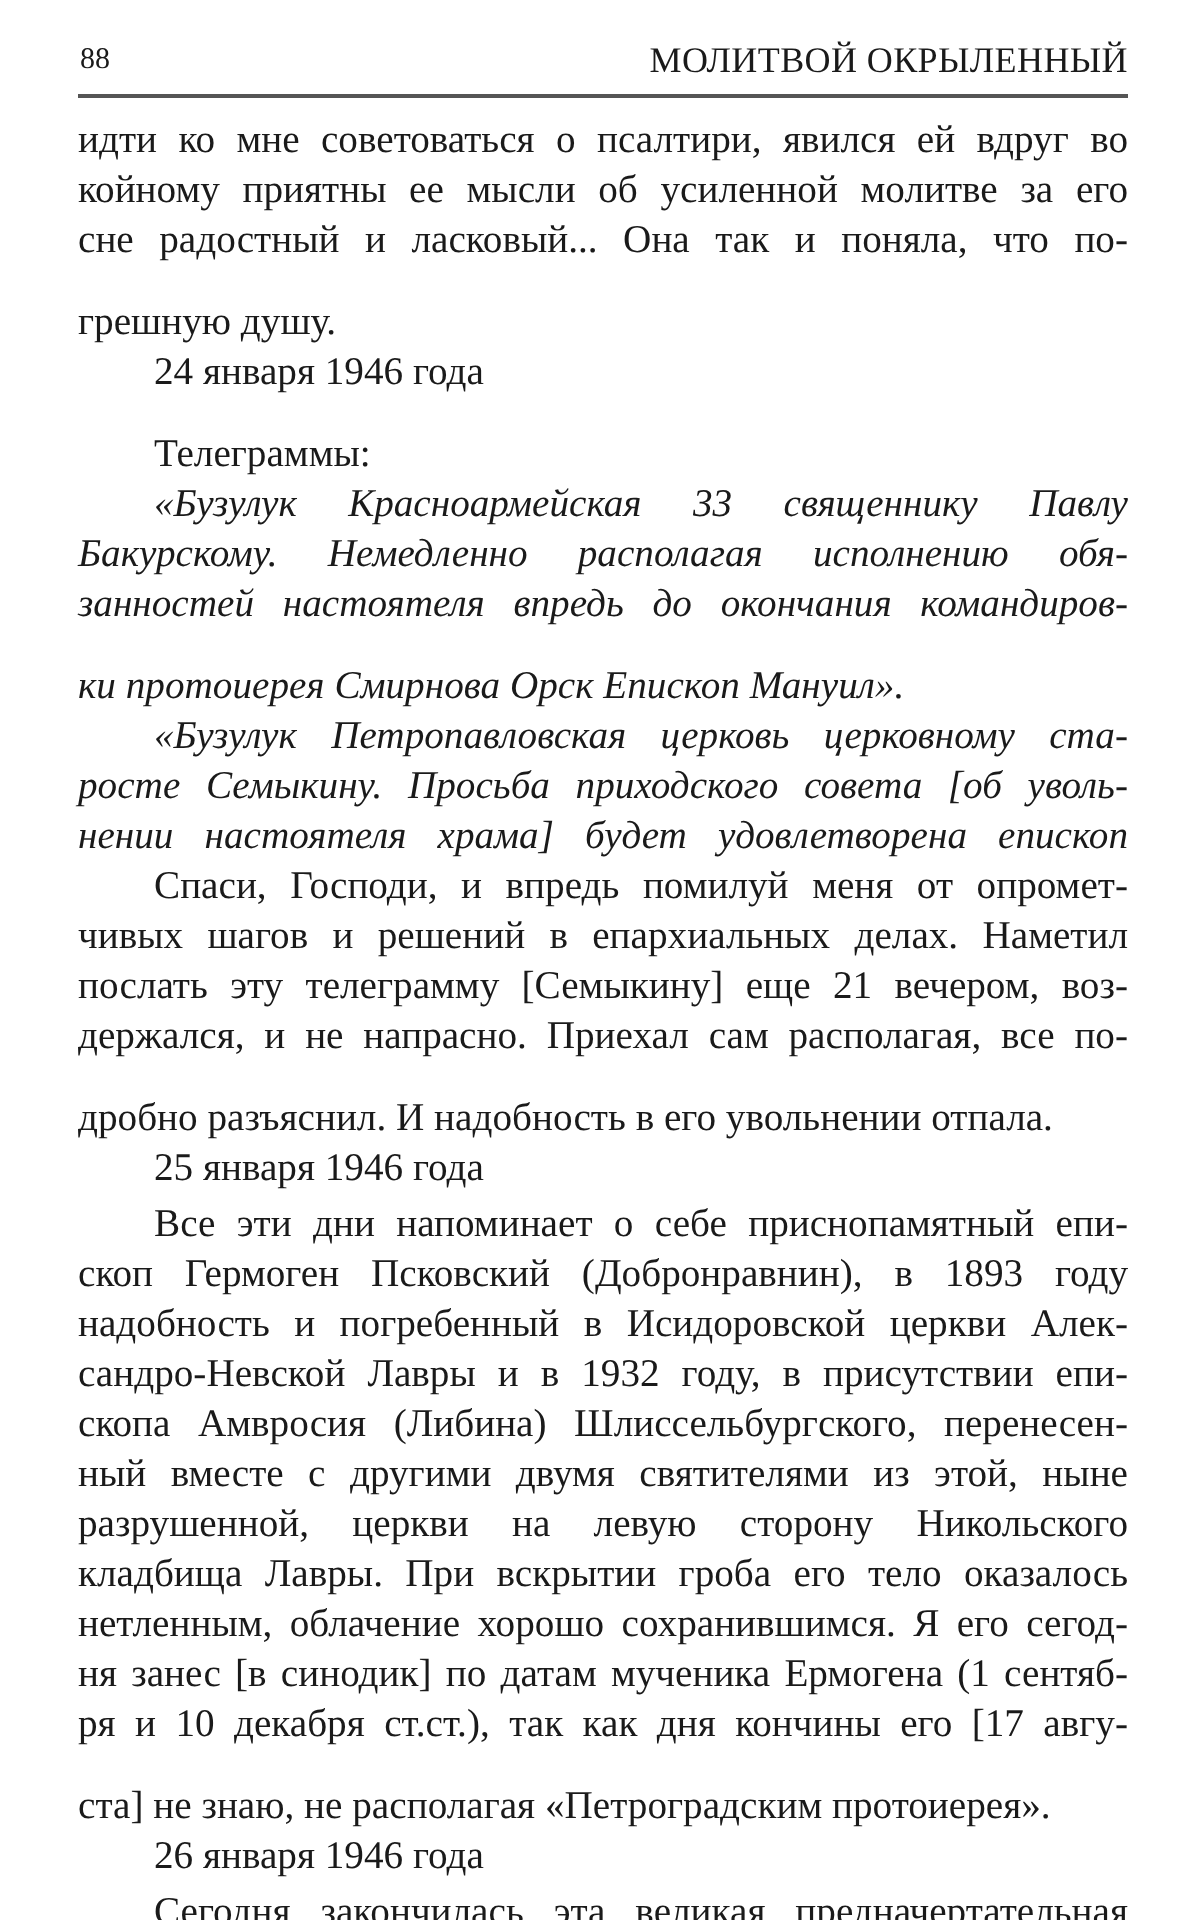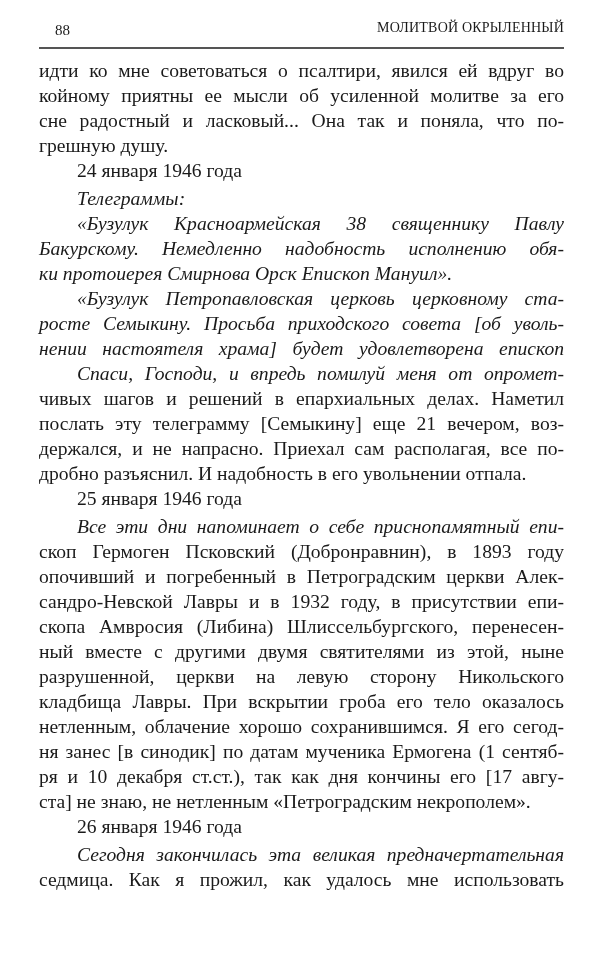--- a/index.html
+++ b/index.html
@@ -1,28 +1,28 @@
 <!DOCTYPE html>
 <html><head>
 <meta charset="utf-8">
 <style>
   html, body { margin:0; padding:0; background:#ffffff; }
   body { width:600px; height:960px; overflow:hidden; position:relative;
          font-family:"DejaVu Serif", "Liberation Serif", serif; color:#1a1a1a; }
   .page { position:absolute; left:39px; top:0; width:525px; }
   .header { position:relative; height:47px; border-bottom:2.5px solid #555; }
-  .pgnum { position:absolute; left:16px; top:22px; font-size:15px; font-family:"Liberation Serif", serif; }
-  .runhead { position:absolute; right:0; top:20px; font-size:14px; font-family:"Liberation Serif", serif; letter-spacing:0.2px; }
+  .pgnum { position:absolute; left:1px; top:22px; font-size:15px; font-family:"Liberation Serif", serif; }
+  .runhead { position:absolute; right:0; top:20px; font-size:18px; font-family:"Liberation Serif", serif; letter-spacing:0.2px; }
   .body { margin-top:9px; font-family:"Liberation Serif", serif; font-size:19.6px; line-height:25px; }
   p { margin:0; text-align:justify; text-align-last:auto; }
   p.date { text-indent:38px; margin-top:0; margin-bottom:3px; }
   p.it { font-style:italic; }
   .line { display:block; text-align:justify; text-align-last:justify; white-space:nowrap; }
-  .line.last { text-align-last:left; }
-  .line.first { padding-left:38px;font-style:italic; }
+  .line.last { text-align-last:left;margin-top:16px; }
+  .line.first { padding-left:38px; }
 </style>
 </head>
 <body>
 
 <div class="page">
   <div class="header">
     <span class="pgnum">88</span>
     <span class="runhead">МОЛИТВОЙ ОКРЫЛЕННЫЙ</span>
   </div>
   <div class="body" id="body">
@@ -30,50 +30,51 @@
         <span class="line">идти ко мне советоваться о псалтири, явился ей вдруг во</span>
         <span class="line">койному приятны ее мысли об усиленной молитве за его</span>
         <span class="line">сне радостный и ласковый... Она так и поняла, что по-</span>
         <span class="line last">грешную душу.</span>
       </p>
       <p class="date">24 января 1946 года</p>
       <p>
         <span class="line first last">Телеграммы:</span>
       </p>
       <p class="it">
-        <span class="line first">«Бузулук Красноармейская 38 священнику Павлу</span>
-        <span class="line">Бакурскому. Немедленно надобность исполнению обя-</span>
+        <span class="line first">«Бузулук Красноармейская 33 священнику Павлу</span>
+        <span class="line">Бакурскому. Немедленно располагая исполнению обя-</span>
+        <span class="line">занностей настоятеля впредь до окончания командиров-</span>
         <span class="line last">ки протоиерея Смирнова Орск Епископ Мануил».</span>
       </p>
       <p class="it">
         <span class="line first">«Бузулук Петропавловская церковь церковному ста-</span>
         <span class="line">росте Семыкину. Просьба приходского совета [об уволь-</span>
         <span class="line">нении настоятеля храма] будет удовлетворена епископ</span>
       </p>
       <p>
         <span class="line first">Спаси, Господи, и впредь помилуй меня от опромет-</span>
         <span class="line">чивых шагов и решений в епархиальных делах. Наметил</span>
         <span class="line">послать эту телеграмму [Семыкину] еще 21 вечером, воз-</span>
         <span class="line">держался, и не напрасно. Приехал сам располагая, все по-</span>
         <span class="line last">дробно разъяснил. И надобность в его увольнении отпала.</span>
       </p>
       <p class="date">25 января 1946 года</p>
       <p>
         <span class="line first">Все эти дни напоминает о себе приснопамятный епи-</span>
         <span class="line">скоп Гермоген Псковский (Добронравнин), в 1893 году</span>
-        <span class="line">опочивший и погребенный в Петроградским церкви Алек-</span>
+        <span class="line">надобность и погребенный в Исидоровской церкви Алек-</span>
         <span class="line">сандро-Невской Лавры и в 1932 году, в присутствии епи-</span>
         <span class="line">скопа Амвросия (Либина) Шлиссельбургского, перенесен-</span>
         <span class="line">ный вместе с другими двумя святителями из этой, ныне</span>
         <span class="line">разрушенной, церкви на левую сторону Никольского</span>
         <span class="line">кладбища Лавры. При вскрытии гроба его тело оказалось</span>
         <span class="line">нетленным, облачение хорошо сохранившимся. Я его сегод-</span>
         <span class="line">ня занес [в синодик] по датам мученика Ермогена (1 сентяб-</span>
         <span class="line">ря и 10 декабря ст.ст.), так как дня кончины его [17 авгу-</span>
-        <span class="line last">ста] не знаю, не нетленным «Петроградским некрополем».</span>
+        <span class="line last">ста] не знаю, не располагая «Петроградским протоиерея».</span>
       </p>
       <p class="date">26 января 1946 года</p>
       <p>
         <span class="line first">Сегодня закончилась эта великая предначертательная</span>
         <span class="line">седмица. Как я прожил, как удалось мне использовать</span>
       </p>
     </div>
 </div>
 
 </body></html>

